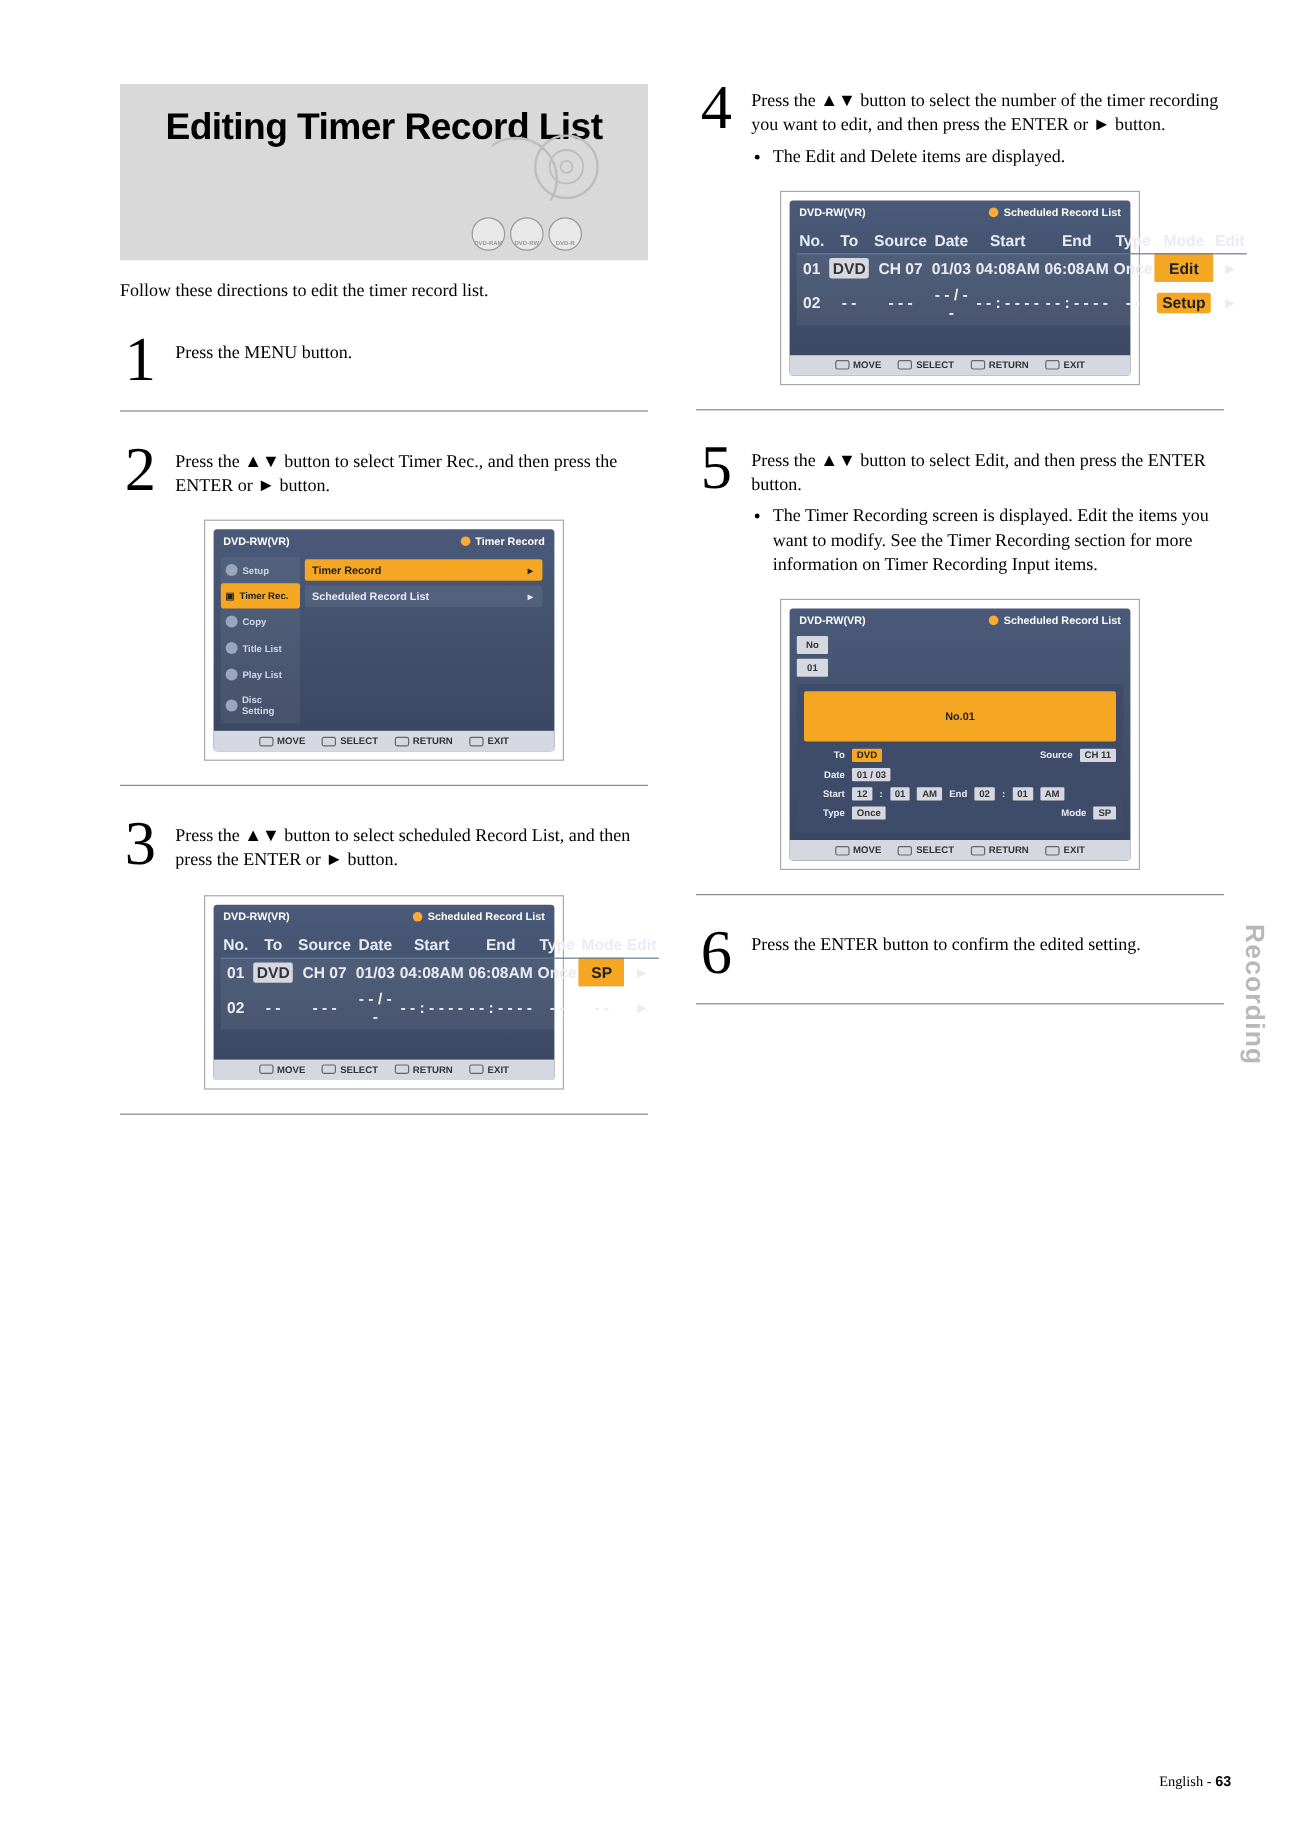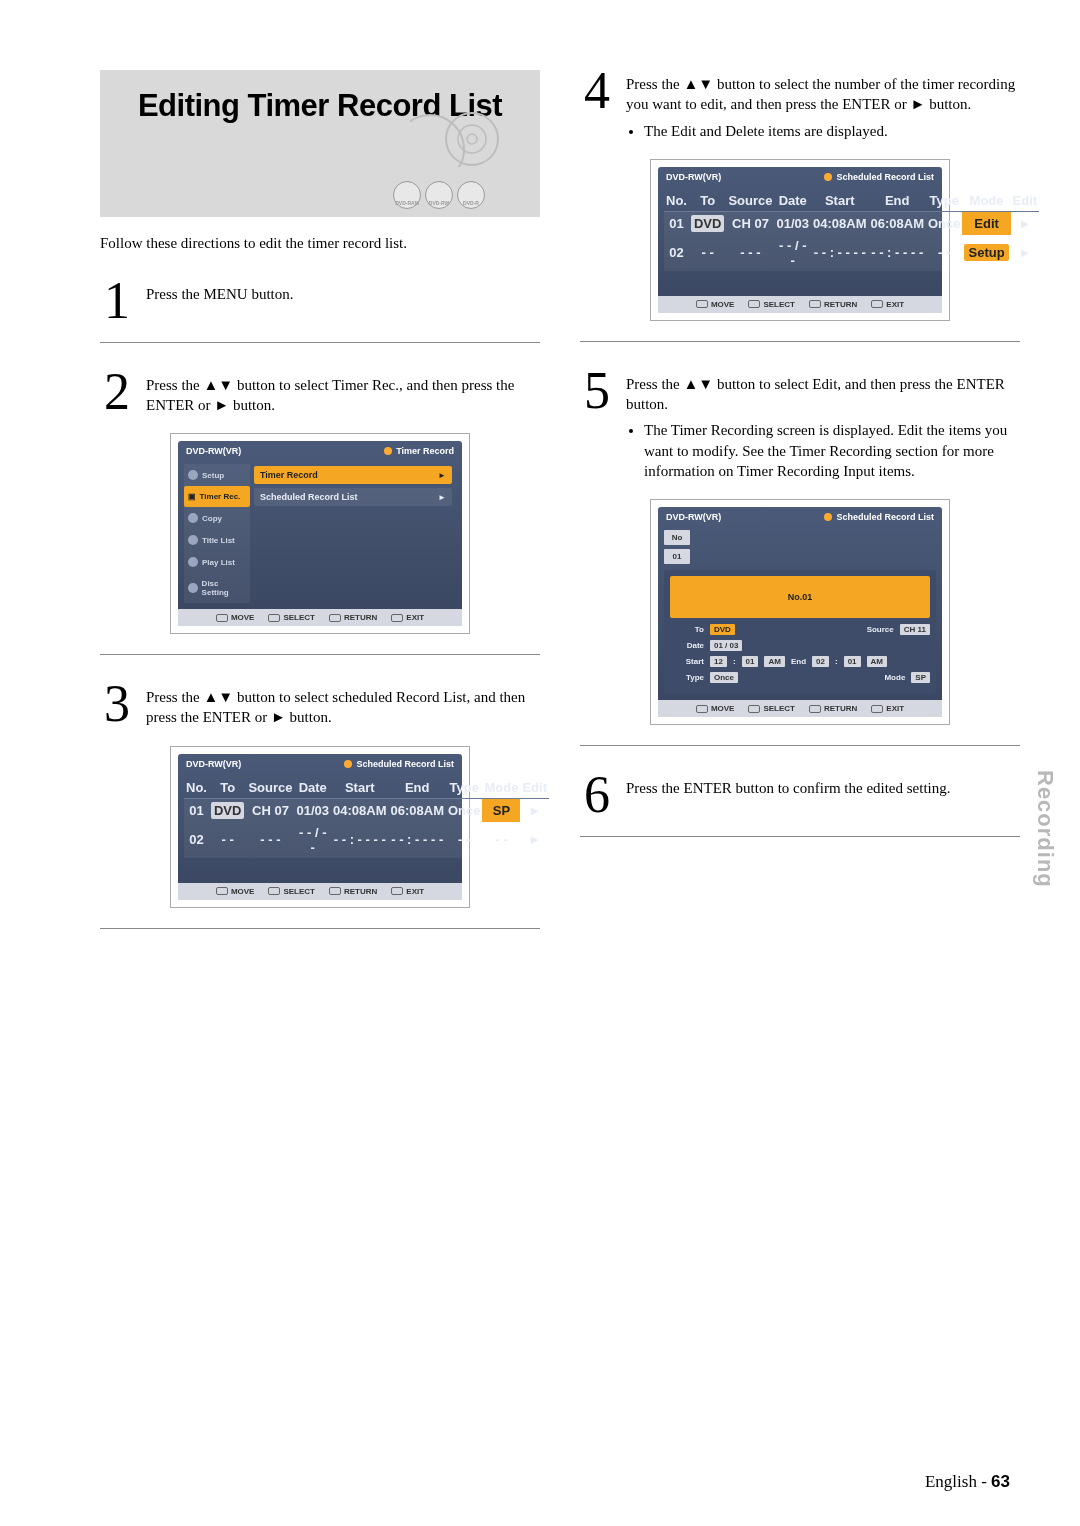--- a/index.html
+++ b/index.html
@@ -261,22 +261,22 @@
     font-family: Arial, Helvetica, sans-serif;
     font-weight: bold;
     font-size: 22px;
     color: #b8b8b8;
     writing-mode: vertical-rl;
     letter-spacing: 1px;
   }
   .page-footer {
     position:absolute;
     bottom: 34px;
-    right: 70px;
-    font-size: 17px;
+    right: 54px;
+    font-size: 12px;
   }
   .page-footer b { font-family: Arial, sans-serif; }
 </style>
 </head>
 <body>
 
 <div class="two-col">
 
   <div class="col">
     <div class="title-banner">

